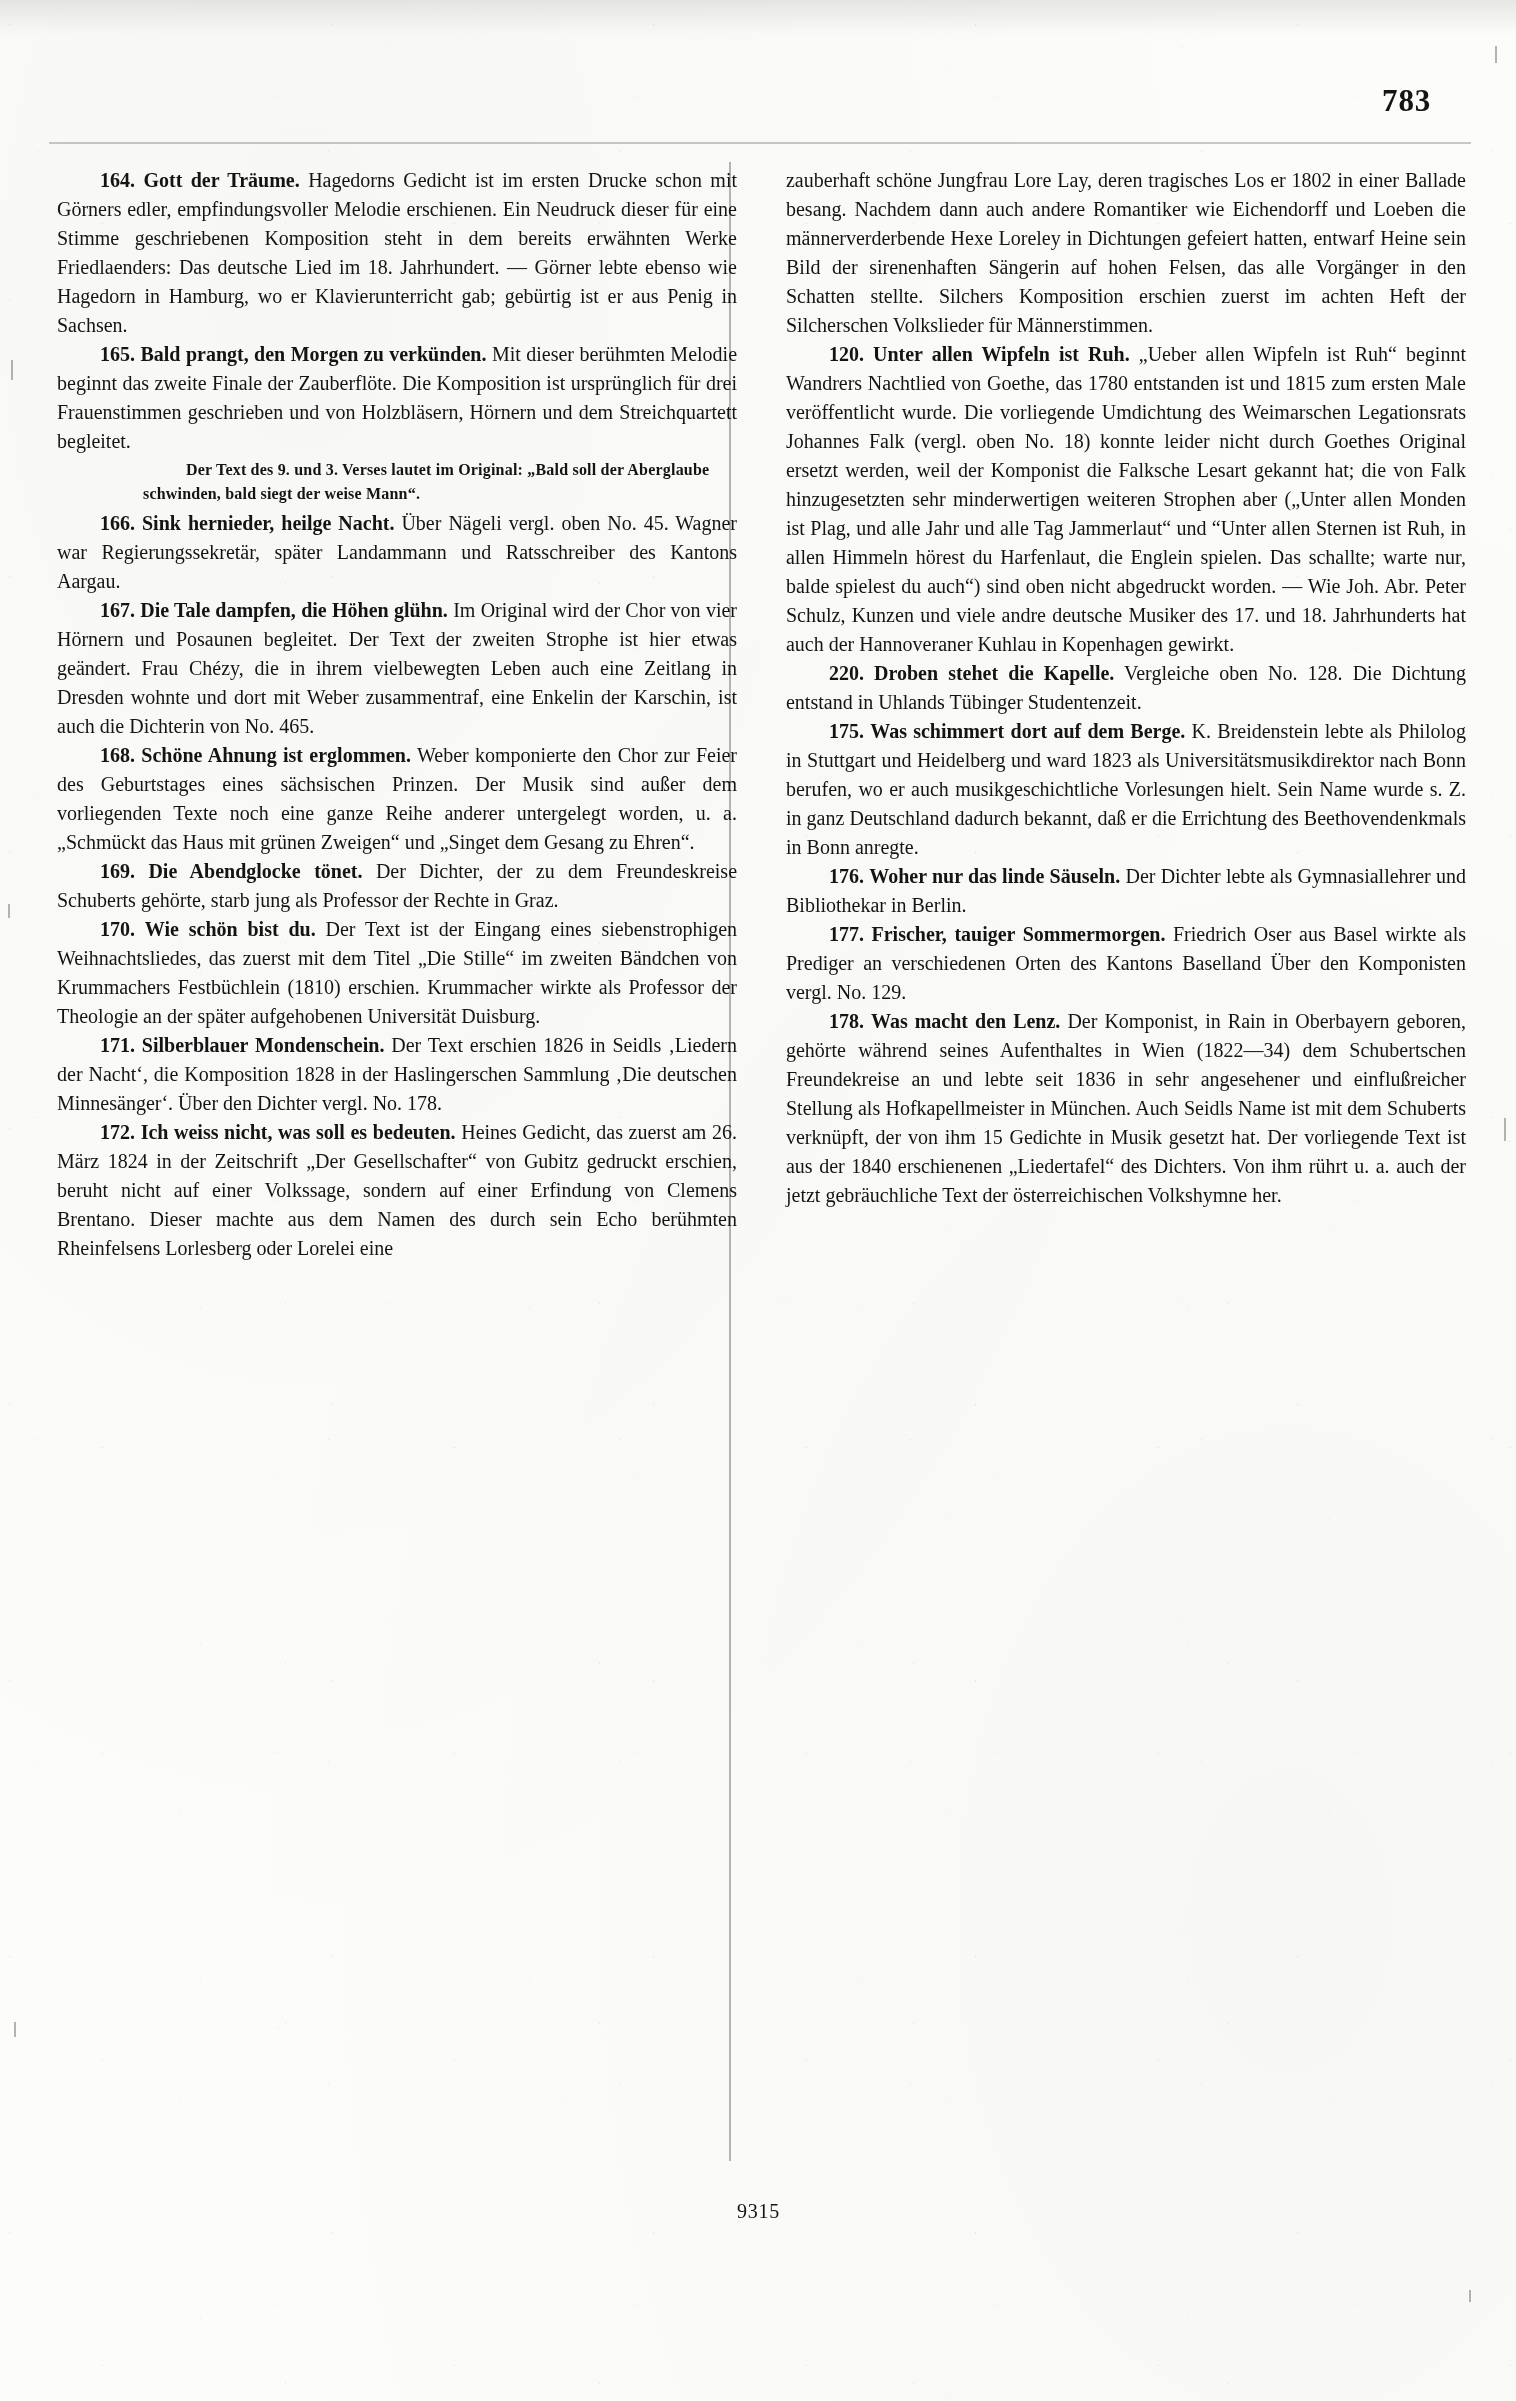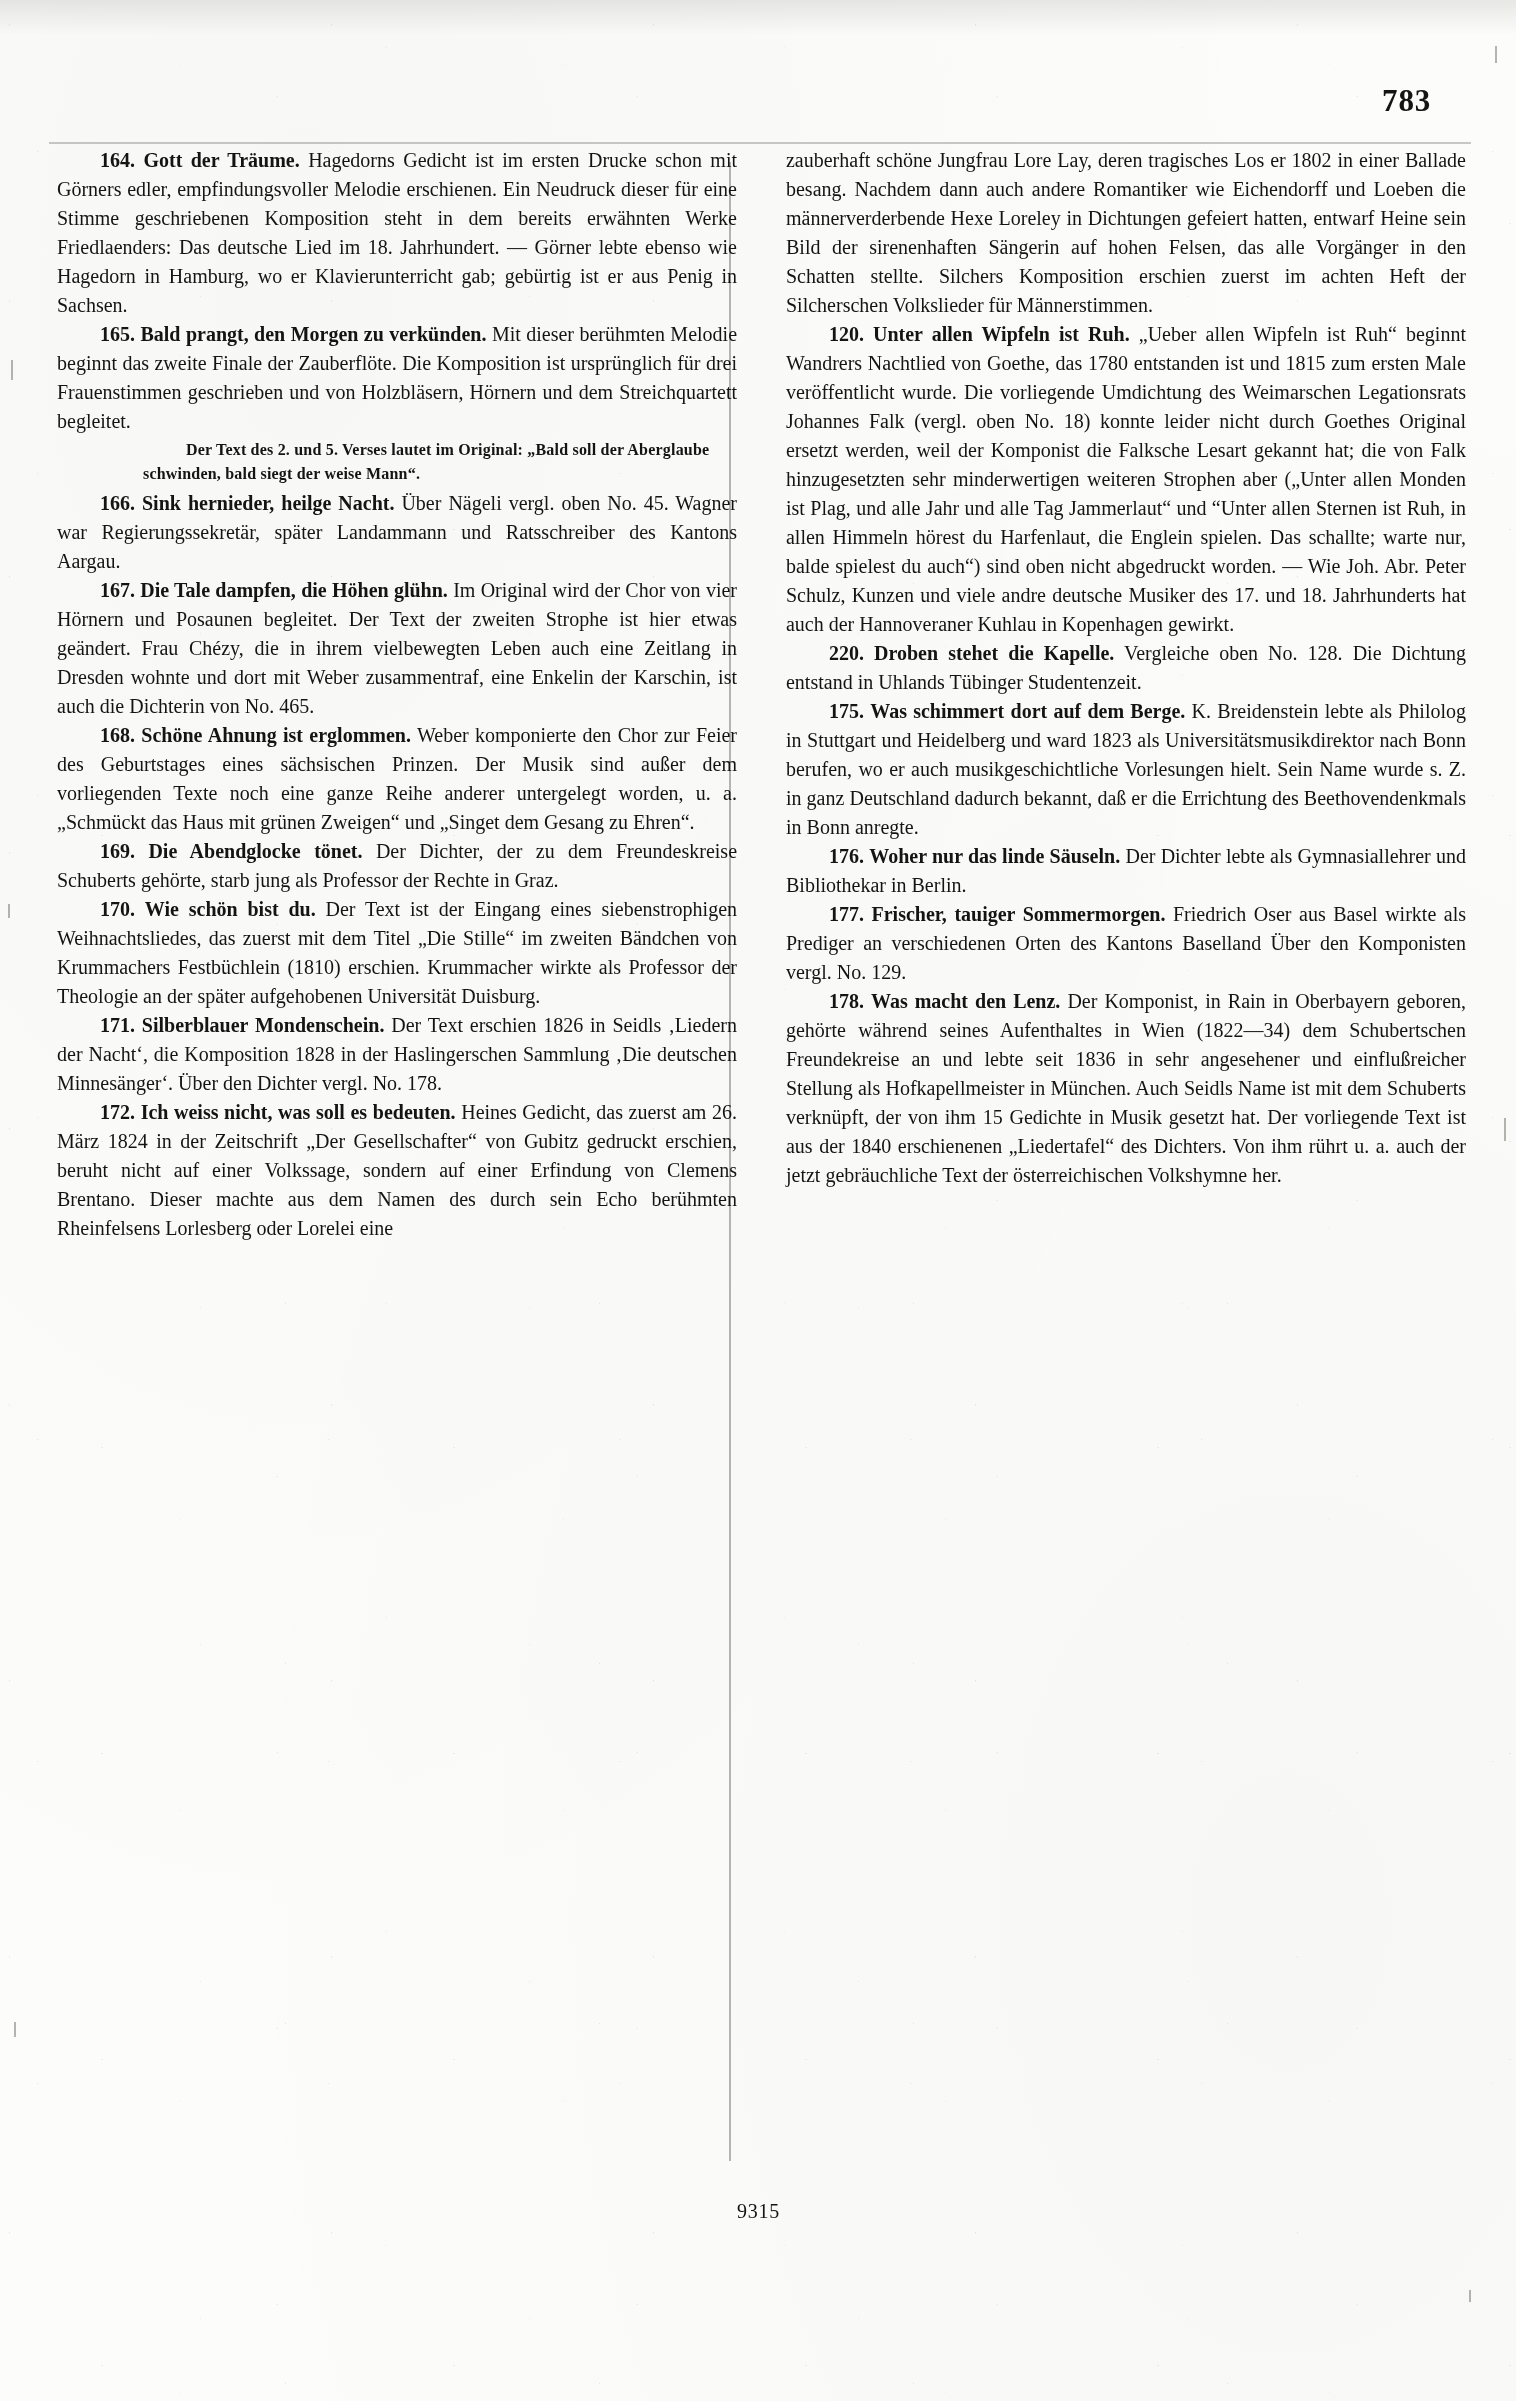--- a/index.html
+++ b/index.html
@@ -52,21 +52,21 @@
     position: absolute;
     top: 142px;
     left: 49px;
     right: 46px;
     height: 1.5px;
     background: #9a9a96;
     opacity: 0.55;
   }
   .columns {
     position: absolute;
-    top: 146px;
+    top: 166px;
     left: 57px;
     width: 1409px;
     height: 2007px;
     display: flex;
     gap: 0;
   }
   .col {
     width: 688px;
     font-size: 20px;
     line-height: 29px;
@@ -156,21 +156,21 @@
       <p class="ind">
         <span class="hd">164.</span>
         <span class="hd">Gott der Träume.</span>
         <span>Hagedorns Gedicht ist im ersten Drucke schon mit Görners edler, empfindungsvoller Melodie erschienen. Ein Neudruck dieser für eine Stimme geschriebenen Komposition steht in dem bereits erwähnten Werke Friedlaenders: Das deutsche Lied im 18. Jahrhundert. — Görner lebte ebenso wie Hagedorn in Hamburg, wo er Klavierunterricht gab; gebürtig ist er aus Penig in Sachsen.</span>
       </p>
 
       <p class="ind">
         <span class="hd">165.</span>
         <span class="hd">Bald prangt, den Morgen zu verkünden.</span>
         <span>Mit dieser berühmten Melodie beginnt das zweite Finale der Zauberflöte. Die Komposition ist ursprünglich für drei Frauenstimmen geschrieben und von Holzbläsern, Hörnern und dem Streichquartett begleitet.</span>
-        <span class="small-note">Der Text des 2. und 5. Verses lautet im Original: „Bald soll der Aberglaube schwinden, bald siegt der weise Mann“.</span>
+        <span class="small-note">Der Text des 9. und 3. Verses lautet im Original: „Bald soll der Aberglaube schwinden, bald siegt der weise Mann“.</span>
       </p>
 
       <p class="ind">
         <span class="hd">166.</span>
         <span class="hd">Sink hernieder, heilge Nacht.</span>
         <span>Über Nägeli vergl. oben No. 45. Wagner war Regierungssekretär, später Landammann und Ratsschreiber des Kantons Aargau.</span>
       </p>
 
       <p class="ind">
         <span class="hd">167.</span>

